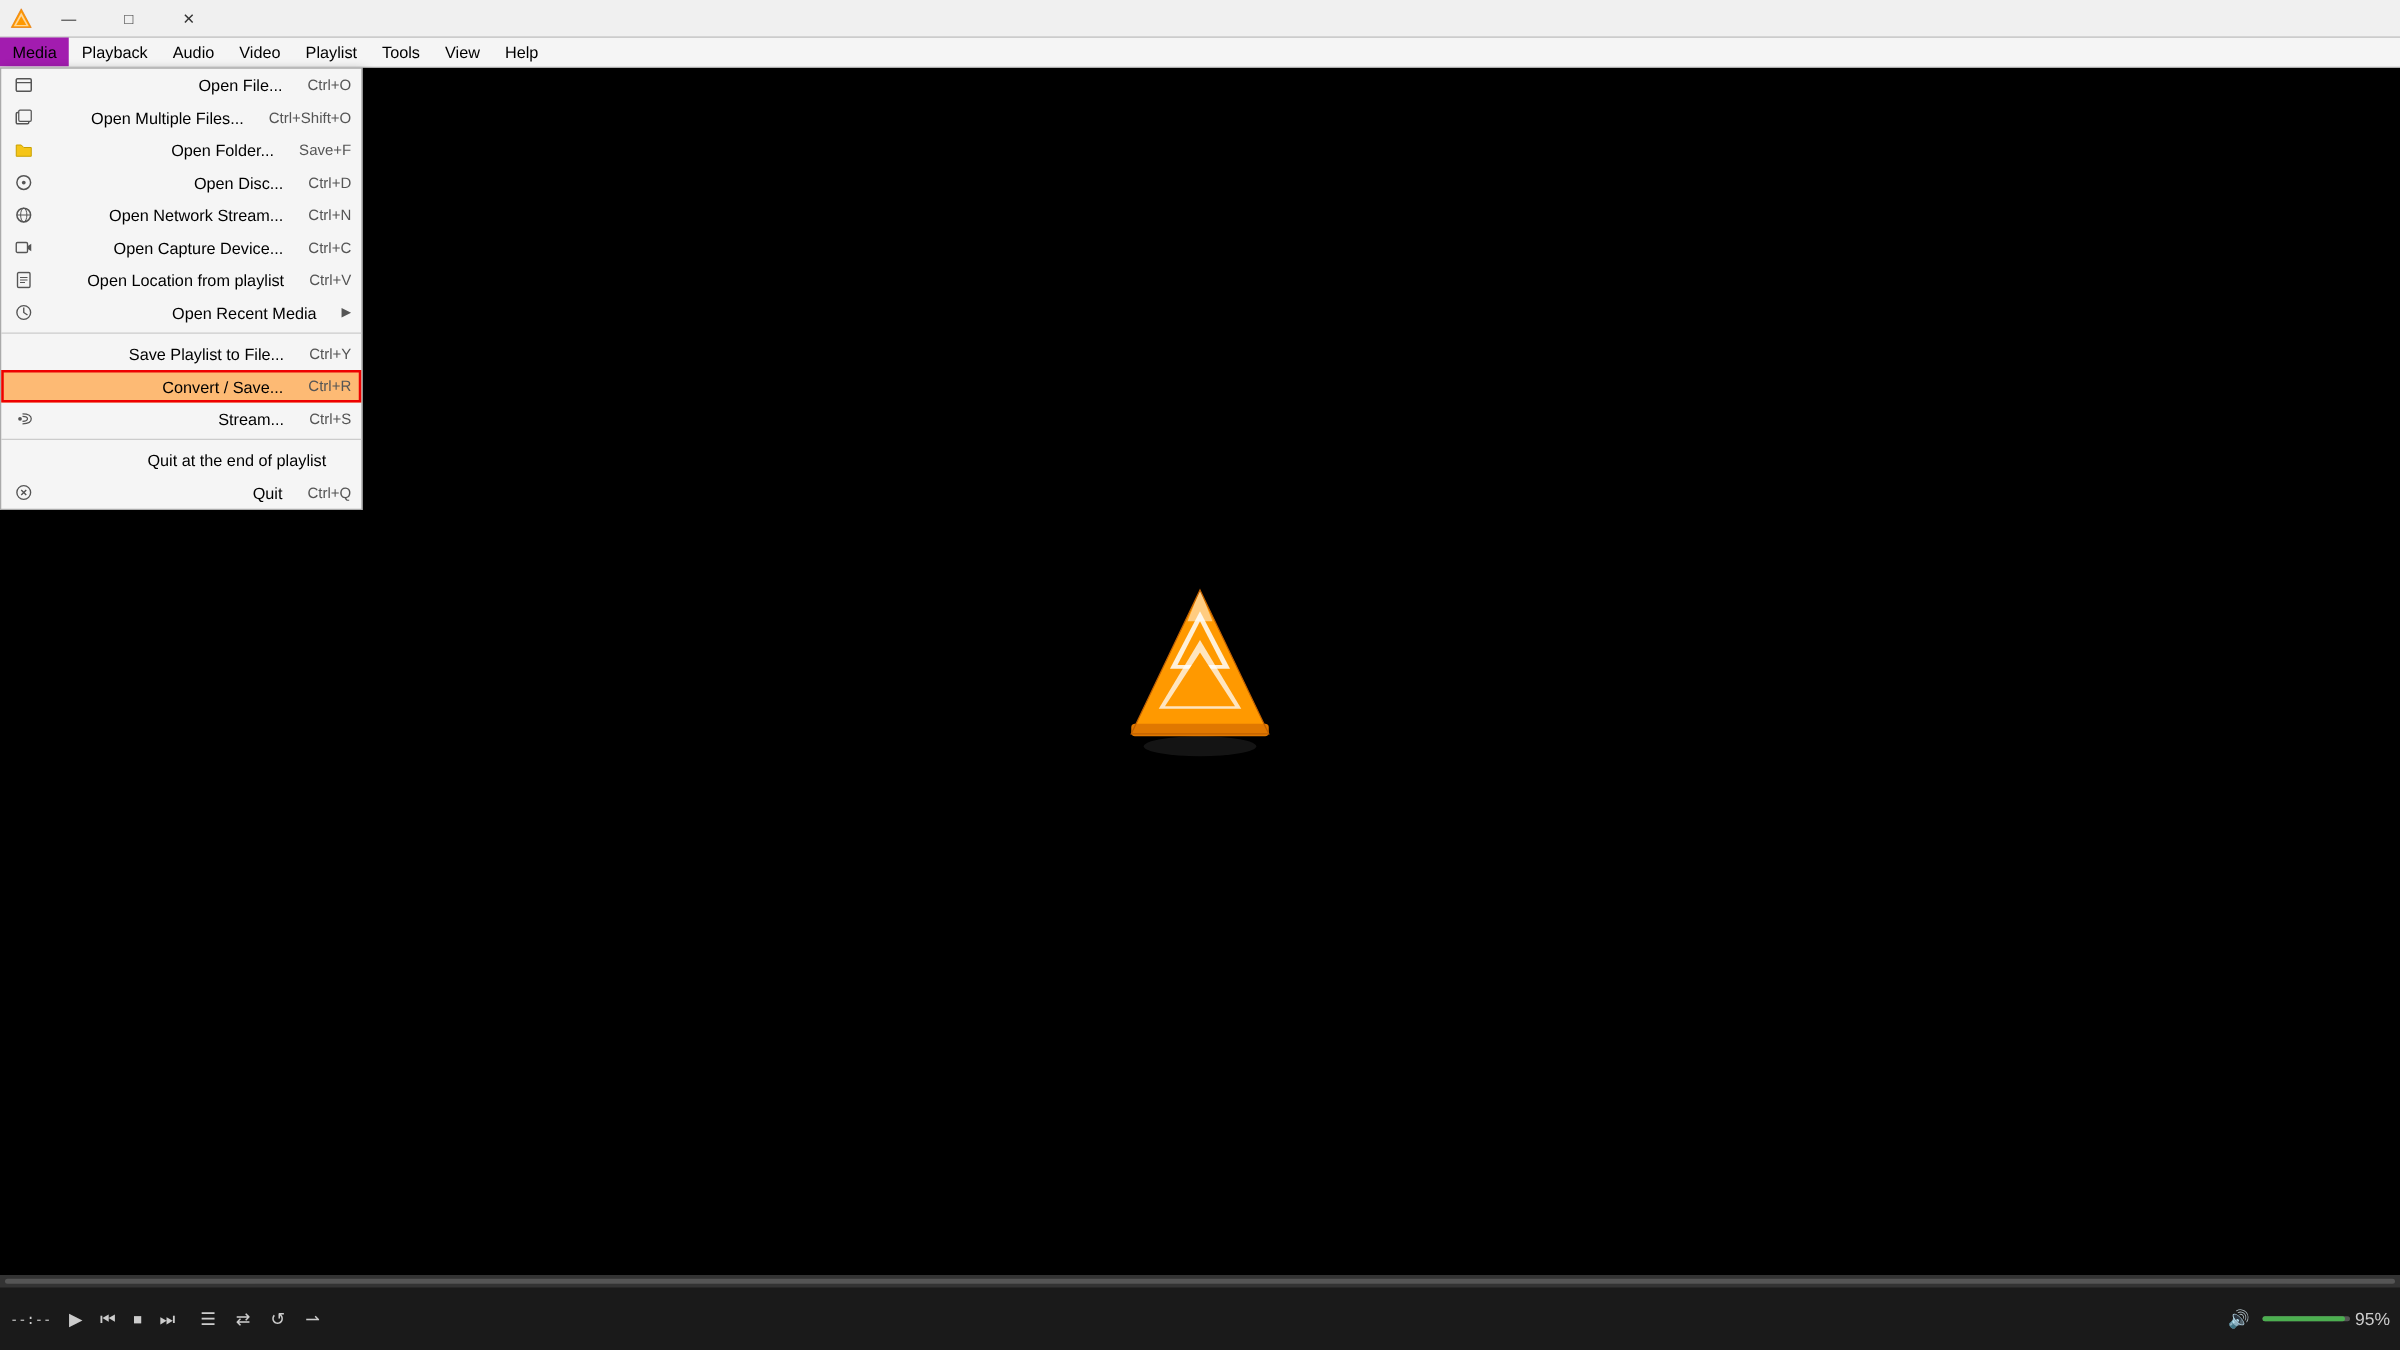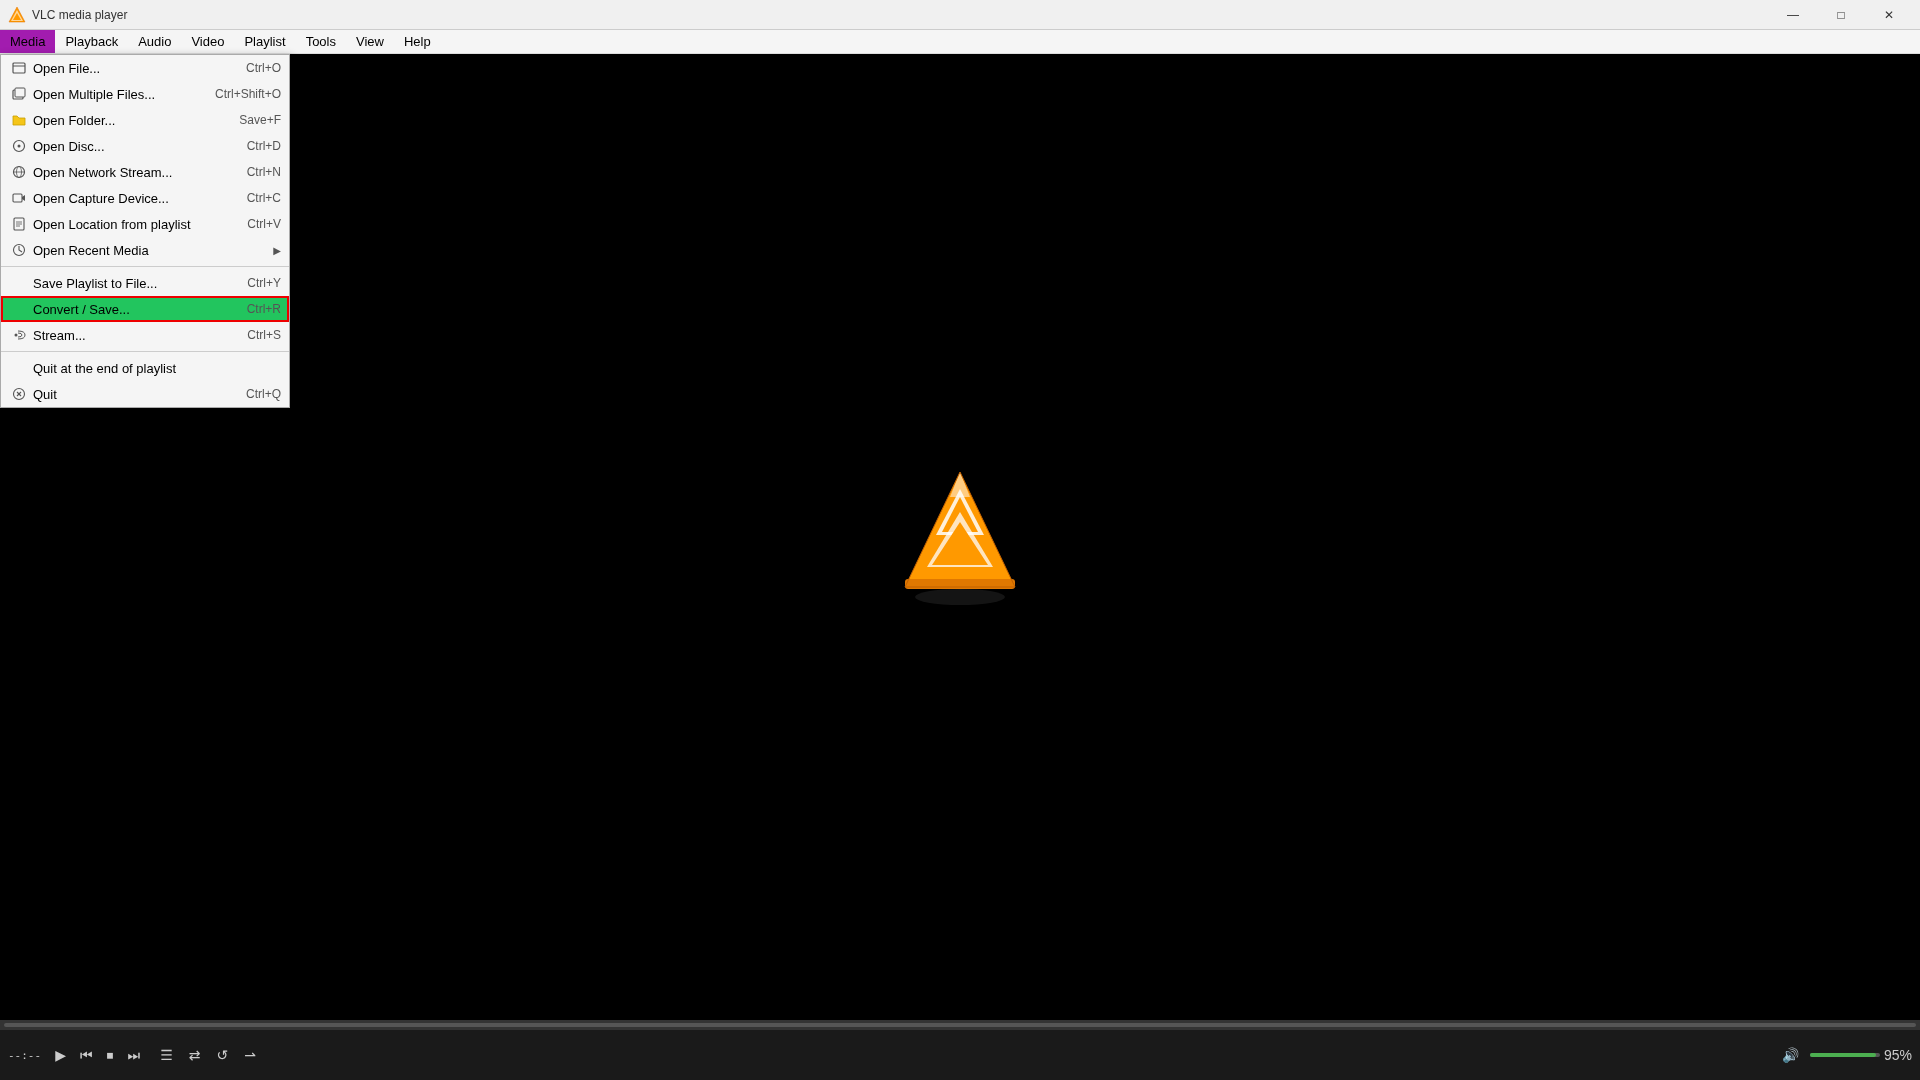--- a/index.html
+++ b/index.html
@@ -90,37 +90,38 @@
     }
     .dropdown-item {
       display: flex;
       align-items: center;
       padding: 4px 8px;
       cursor: pointer;
       height: 26px;
       position: relative;
     }
     .dropdown-item.highlighted {
-      background: #22c55e;
+      background: #fdba74;
       outline: 2px solid #e00;
       outline-offset: -2px;
     }
     .dropdown-icon {
       width: 20px;
       height: 16px;
       margin-right: 4px;
       display: flex;
       align-items: center;
       justify-content: center;
       font-size: 12px;
       flex-shrink: 0;
     }
     .dropdown-label {
       flex: 1;
       font-size: 13px;
+      text-align: right;
     }
     .dropdown-shortcut {
       font-size: 12px;
       color: #555;
       margin-left: 20px;
     }
     .dropdown-arrow {
       font-size: 10px;
       color: #555;
     }
@@ -230,21 +231,20 @@
 
 <div class="title-bar">
   <div class="title-bar-icon">
     
     <svg width="18" height="18" viewBox="0 0 18 18">
       <polygon points="9,1 17,16 1,16" fill="#f90" stroke="#e07000" stroke-width="0.5"></polygon>
       <polygon points="9,4 15,15 3,15" fill="#fff" opacity="0.6"></polygon>
       <polygon points="9,7 13,14 5,14" fill="#f90"></polygon>
     </svg>
   </div>
-  <span class="title-bar-title">VLC media player</span>
   <div class="title-bar-controls">
     <button class="title-bar-btn">—</button>
     <button class="title-bar-btn">□</button>
     <button class="title-bar-btn close">✕</button>
   </div>
 </div>
 
 <div class="menu-bar">
   <div class="menu-item active">
     <span>Media</span>

